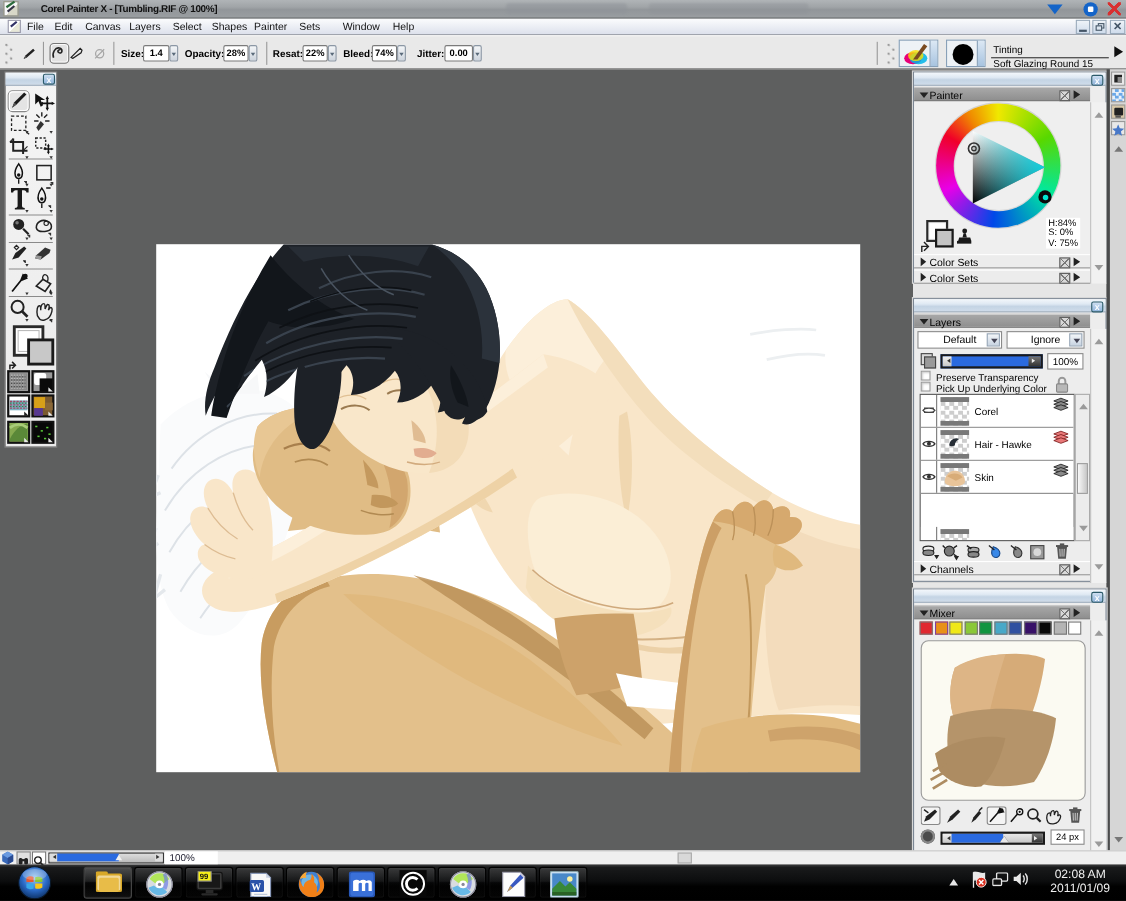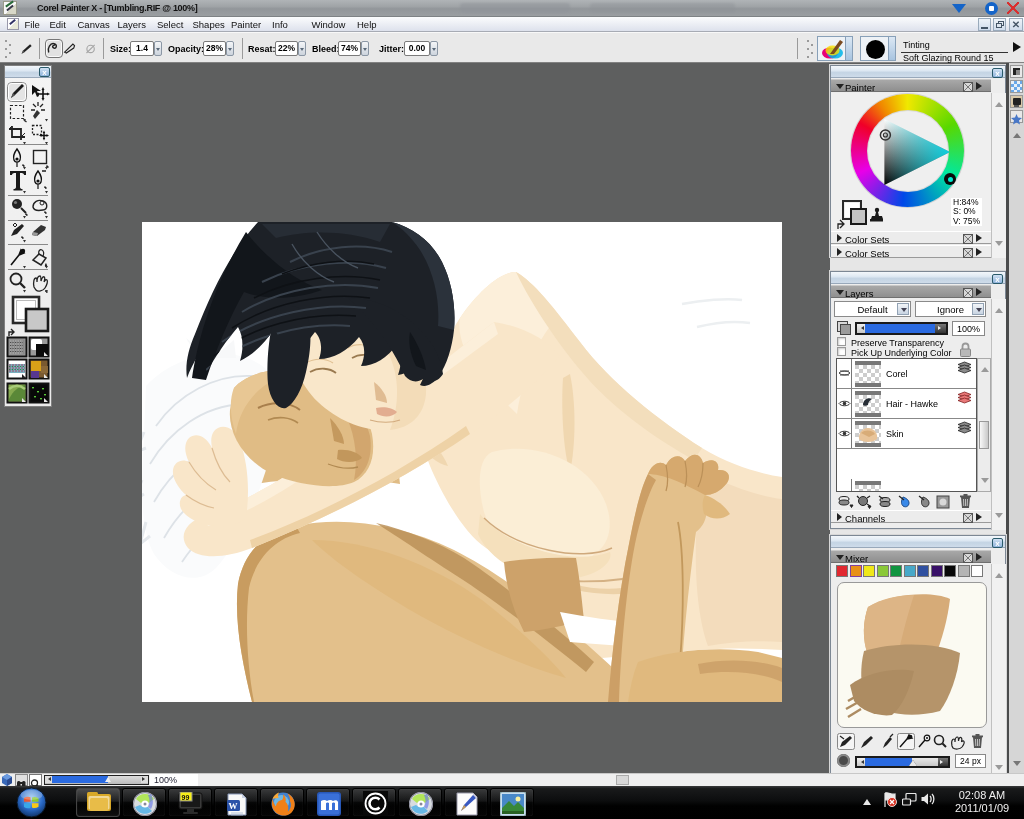--- a/index.html
+++ b/index.html
@@ -72,21 +72,21 @@
 <div class="abs" id="menubar">
   <div class="abs" style="left:7px;top:1px;width:12px;height:12px;background:linear-gradient(135deg,#fff 55%,#e8e8d8 55%);border:1px solid #99a"></div>
   <div class="abs" style="left:9px;top:4px;width:7px;height:2px;background:#336;transform:rotate(-40deg)"></div>
   <span class="menuitem" style="left:24.5px">File</span>
   <span class="menuitem" style="left:49.5px">Edit</span>
   <span class="menuitem" style="left:77.5px">Canvas</span>
   <span class="menuitem" style="left:117.5px">Layers</span>
   <span class="menuitem" style="left:157px">Select</span>
   <span class="menuitem" style="left:192.5px">Shapes</span>
   <span class="menuitem" style="left:231px">Painter</span>
-  <span class="menuitem" style="left:272px">Info</span>
+  <span class="menuitem" style="left:272px">Sets</span>
   <span class="menuitem" style="left:311.5px">Window</span>
   <span class="menuitem" style="left:357px">Help</span>
   <div class="abs" style="left:978px;top:1px;width:13px;height:13px;background:linear-gradient(#eef3f8,#cfdcec);border:1px solid #9ab">
     <div class="abs" style="left:2px;top:8px;width:7px;height:2px;background:#456"></div>
       </div>
   <div class="abs" style="left:993px;top:1px;width:13px;height:13px;background:linear-gradient(#eef3f8,#cfdcec);border:1px solid #9ab">
     <div class="abs" style="left:4px;top:2px;width:6px;height:5px;border:1px solid #456"></div>
     <div class="abs" style="left:2px;top:4px;width:6px;height:5px;border:1px solid #456;background:#dde6f0"></div>
       </div>
   <div class="abs" style="left:1009px;top:1px;width:14px;height:13px;background:linear-gradient(#eef3f8,#cfdcec);border:1px solid #9ab;color:#456;font-size:10px;font-weight:bold;text-align:center;line-height:11px">✕</div>

